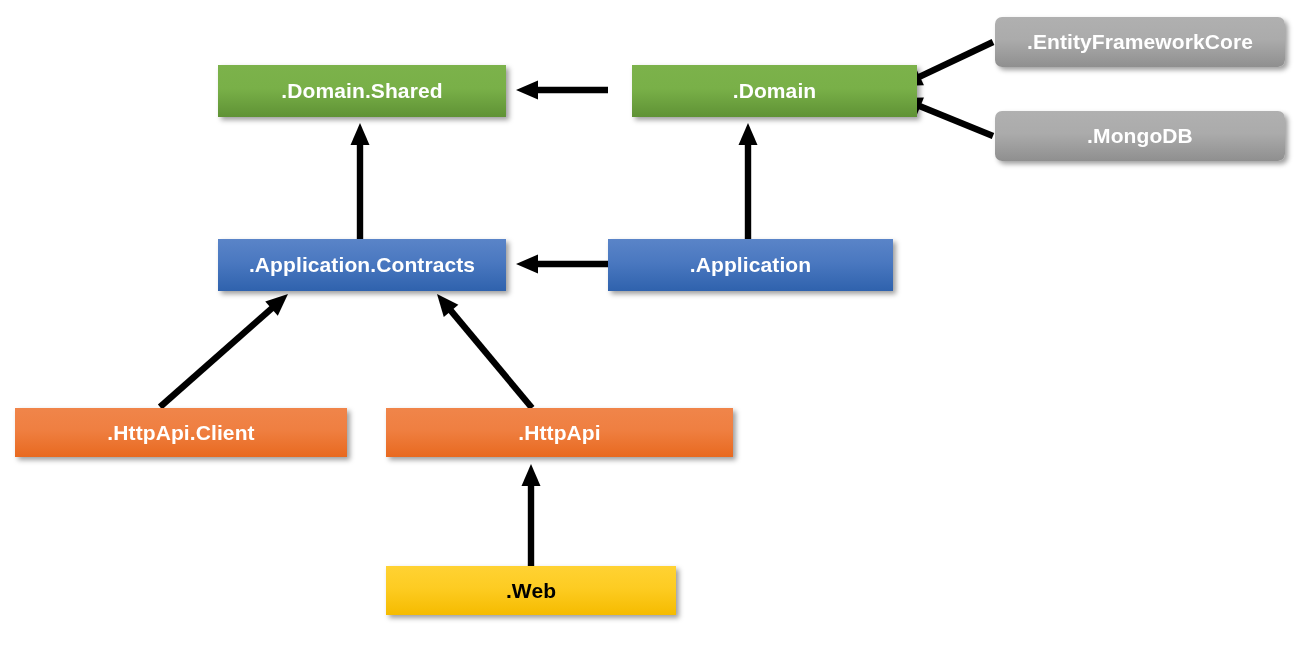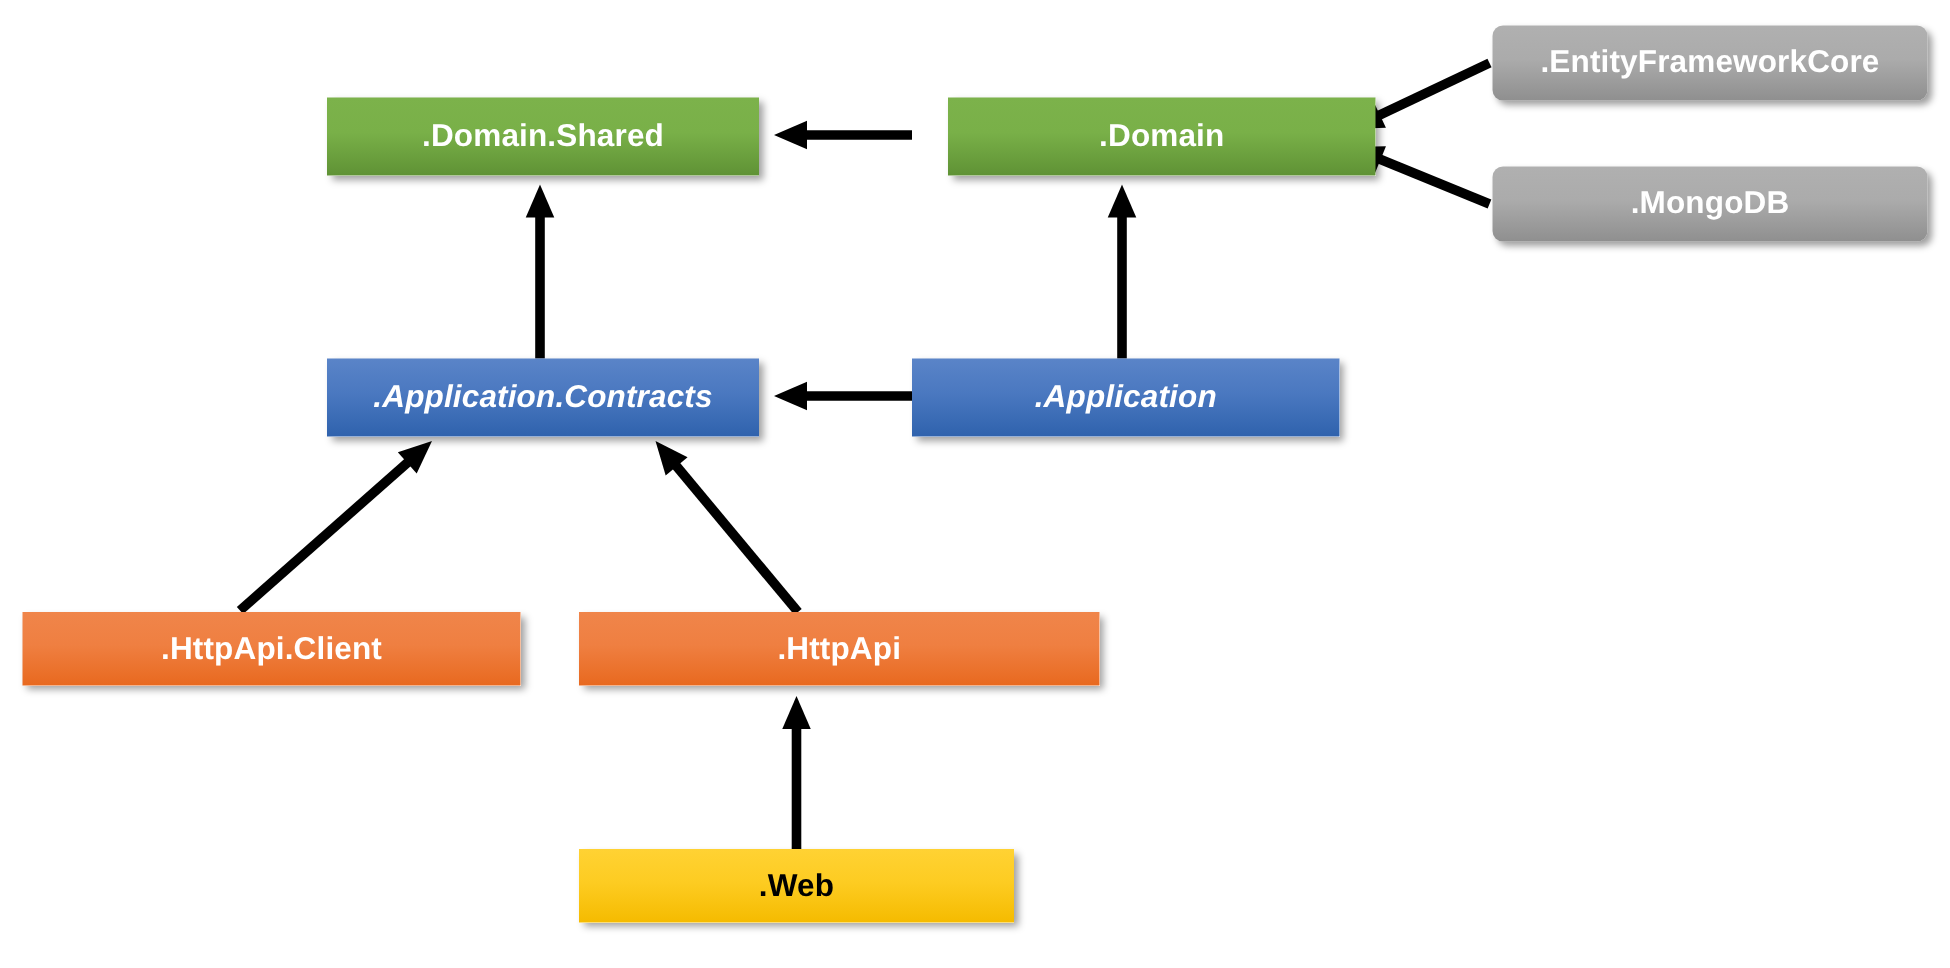--- a/index.html
+++ b/index.html
@@ -42,21 +42,20 @@
   .node-label {
     display: block;
     line-height: 1;
     padding-bottom: 1px;
   }
   .green {
     background: linear-gradient(to bottom, #7cb24b 0%, #79b048 45%, #5f9235 100%);
   }
   .blue {
     background: linear-gradient(to bottom, #5a84c8 0%, #4a78c0 45%, #2f62ad 100%);
-    font-style: italic;
   }
   .orange {
     background: linear-gradient(to bottom, #f0854a 0%, #ef7f41 45%, #e8691f 100%);
   }
   .gray {
     background: linear-gradient(to bottom, #b0b0b0 0%, #ababab 45%, #8f8f8f 100%);
     border-radius: 7px;
   }
   .yellow {
     background: linear-gradient(to bottom, #ffd233 0%, #fdcc22 45%, #f5bb00 100%);

